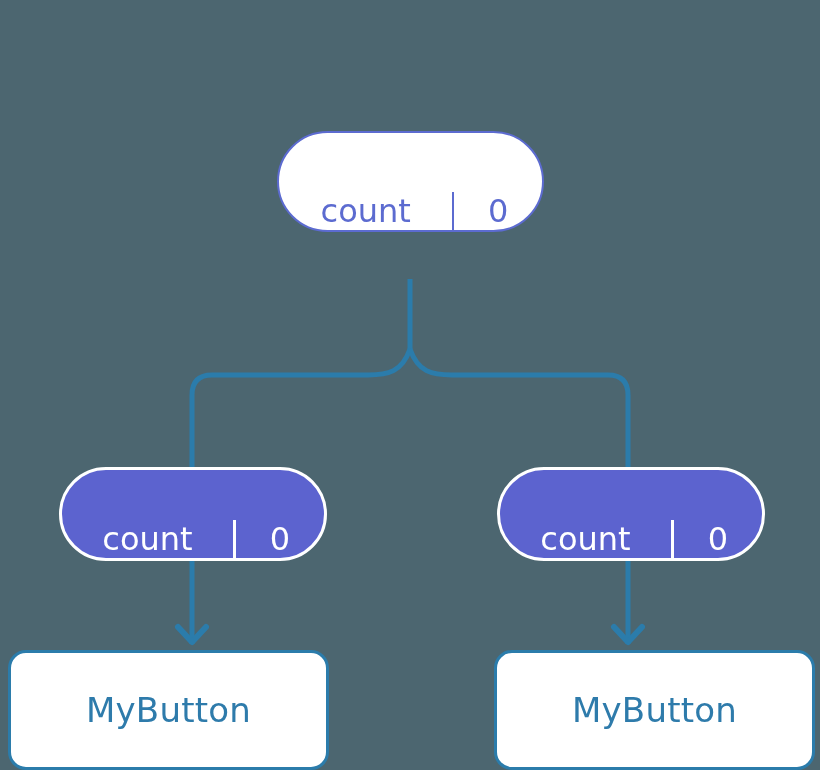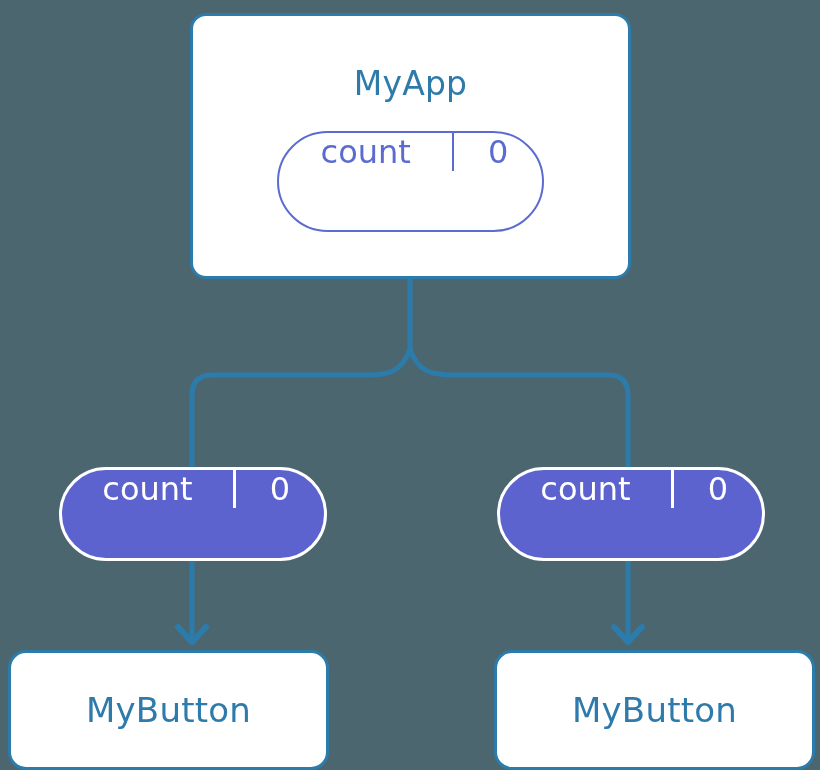--- a/index.html
+++ b/index.html
@@ -79,21 +79,21 @@
   #box-leaf-right .component-title {
     margin-top: 0;
     font-size: 34px;
   }
 
   
   .state-pill {
     position: absolute;
     box-sizing: border-box;
     display: flex;
-    align-items: flex-start;
+    align-items: flex-end;
     border-radius: 999px;
     overflow: hidden;
   }
   .pill-key,
   .pill-value {
     display: flex;
     align-items: center;
     justify-content: center;
     font-size: 32px;
     white-space: nowrap;
@@ -171,23 +171,20 @@
 
       <path d="M628,561 L628,644"></path>
     </g>
     <g fill="none" stroke="#2b7cab" stroke-width="6" stroke-linecap="round" stroke-linejoin="round">
 
       <path d="M178,627 L192,642 L206,627"></path>
       <path d="M614,627 L628,642 L642,627"></path>
     </g>
   </svg>
 
-  <div class="component-box" id="box-root">
-    <div class="component-title">MyApp</div>
-  </div>
 
   <div class="state-pill outline" id="pill-root">
     <div class="pill-key">count</div>
     <div class="pill-value">0</div>
   </div>
 
   <div class="state-pill filled" id="pill-left">
     <div class="pill-key">count</div>
     <div class="pill-value">0</div>
   </div>

